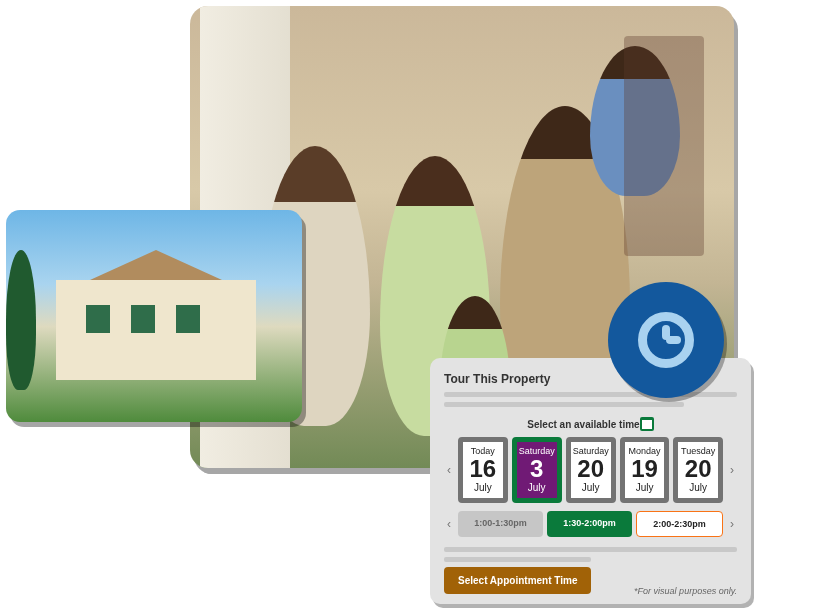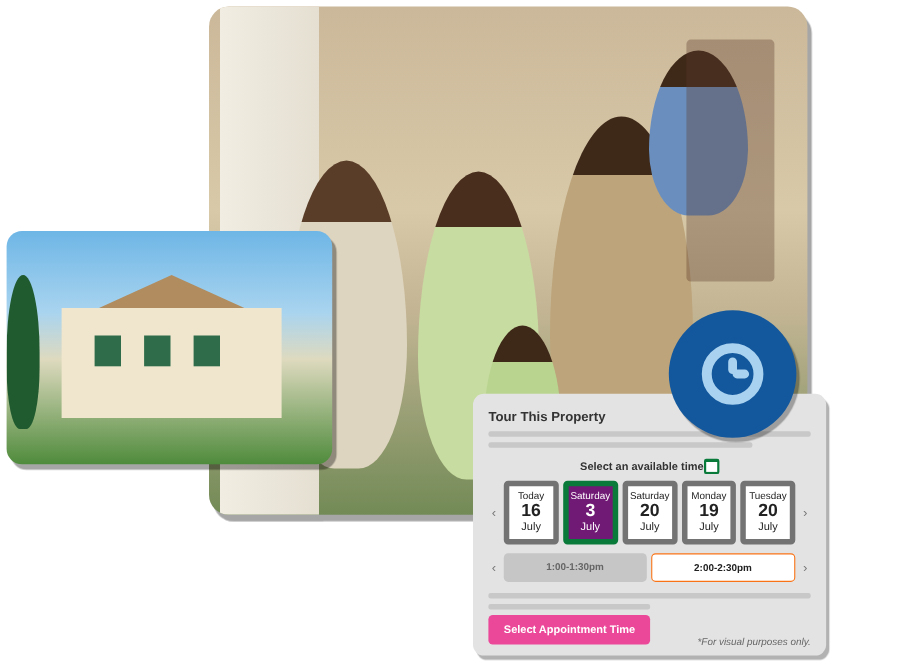--- a/index.html
+++ b/index.html
@@ -173,21 +173,21 @@
   .date-card {
     flex: 1;
     background: #fff;
     border: 5px solid #737373;
     border-radius: 4px;
     text-align: center;
     padding: 4px 2px 5px;
     cursor: pointer;
   }
   .date-card .dow { font-size: 9px; color: #222; }
-  .date-card .dnum { font-size: 16px; font-weight: bold; line-height: 1; color: #222; margin: 1px 0; }
+  .date-card .dnum { font-size: 24px; font-weight: bold; line-height: 1; color: #222; margin: 1px 0; }
   .date-card .mon { font-size: 10px; color: #222; }
   .date-card.selected {
     background: #701a75;
     border-color: #0a7a3b;
   }
   .date-card.selected .dow,
   .date-card.selected .dnum,
   .date-card.selected .mon { color: #fff; }
 
   .time-row {
@@ -204,21 +204,21 @@
     font-size: 9px;
     font-weight: 600;
     cursor: pointer;
   }
   .time-slot.disabled { background: #c6c6c6; color: #666; cursor: default; }
   .time-slot.available { background: #fff; border: 1px solid #f97316; color: #222; }
   .time-slot.selected { background: #0a7a3b; color: #fff; }
 
   .select-btn {
     display: inline-block;
-    background: #ec4899;
+    background: #a16207;
     color: #fff;
     font-size: 10px;
     font-weight: bold;
     padding: 8px 14px;
     border-radius: 4px;
     cursor: pointer;
     border: none;
   }
   .disclaimer {
     position: absolute;
@@ -291,20 +291,21 @@
       <div class="dnum">20</div>
       <div class="mon">July</div>
     </div>
 
     <div class="nav-arrow">›</div>
   </div>
 
   <div class="time-row">
     <div class="nav-arrow">‹</div>
     <div class="time-slot disabled">1:00-1:30pm</div>
+    <div class="time-slot selected">1:30-2:00pm</div>
     <div class="time-slot available">2:00-2:30pm</div>
     <div class="nav-arrow">›</div>
   </div>
 
   <div class="gray-line"></div>
   <div class="gray-line short"></div>
 
   <button class="select-btn">Select Appointment Time</button>
 
   <div class="disclaimer">*For visual purposes only.</div>

